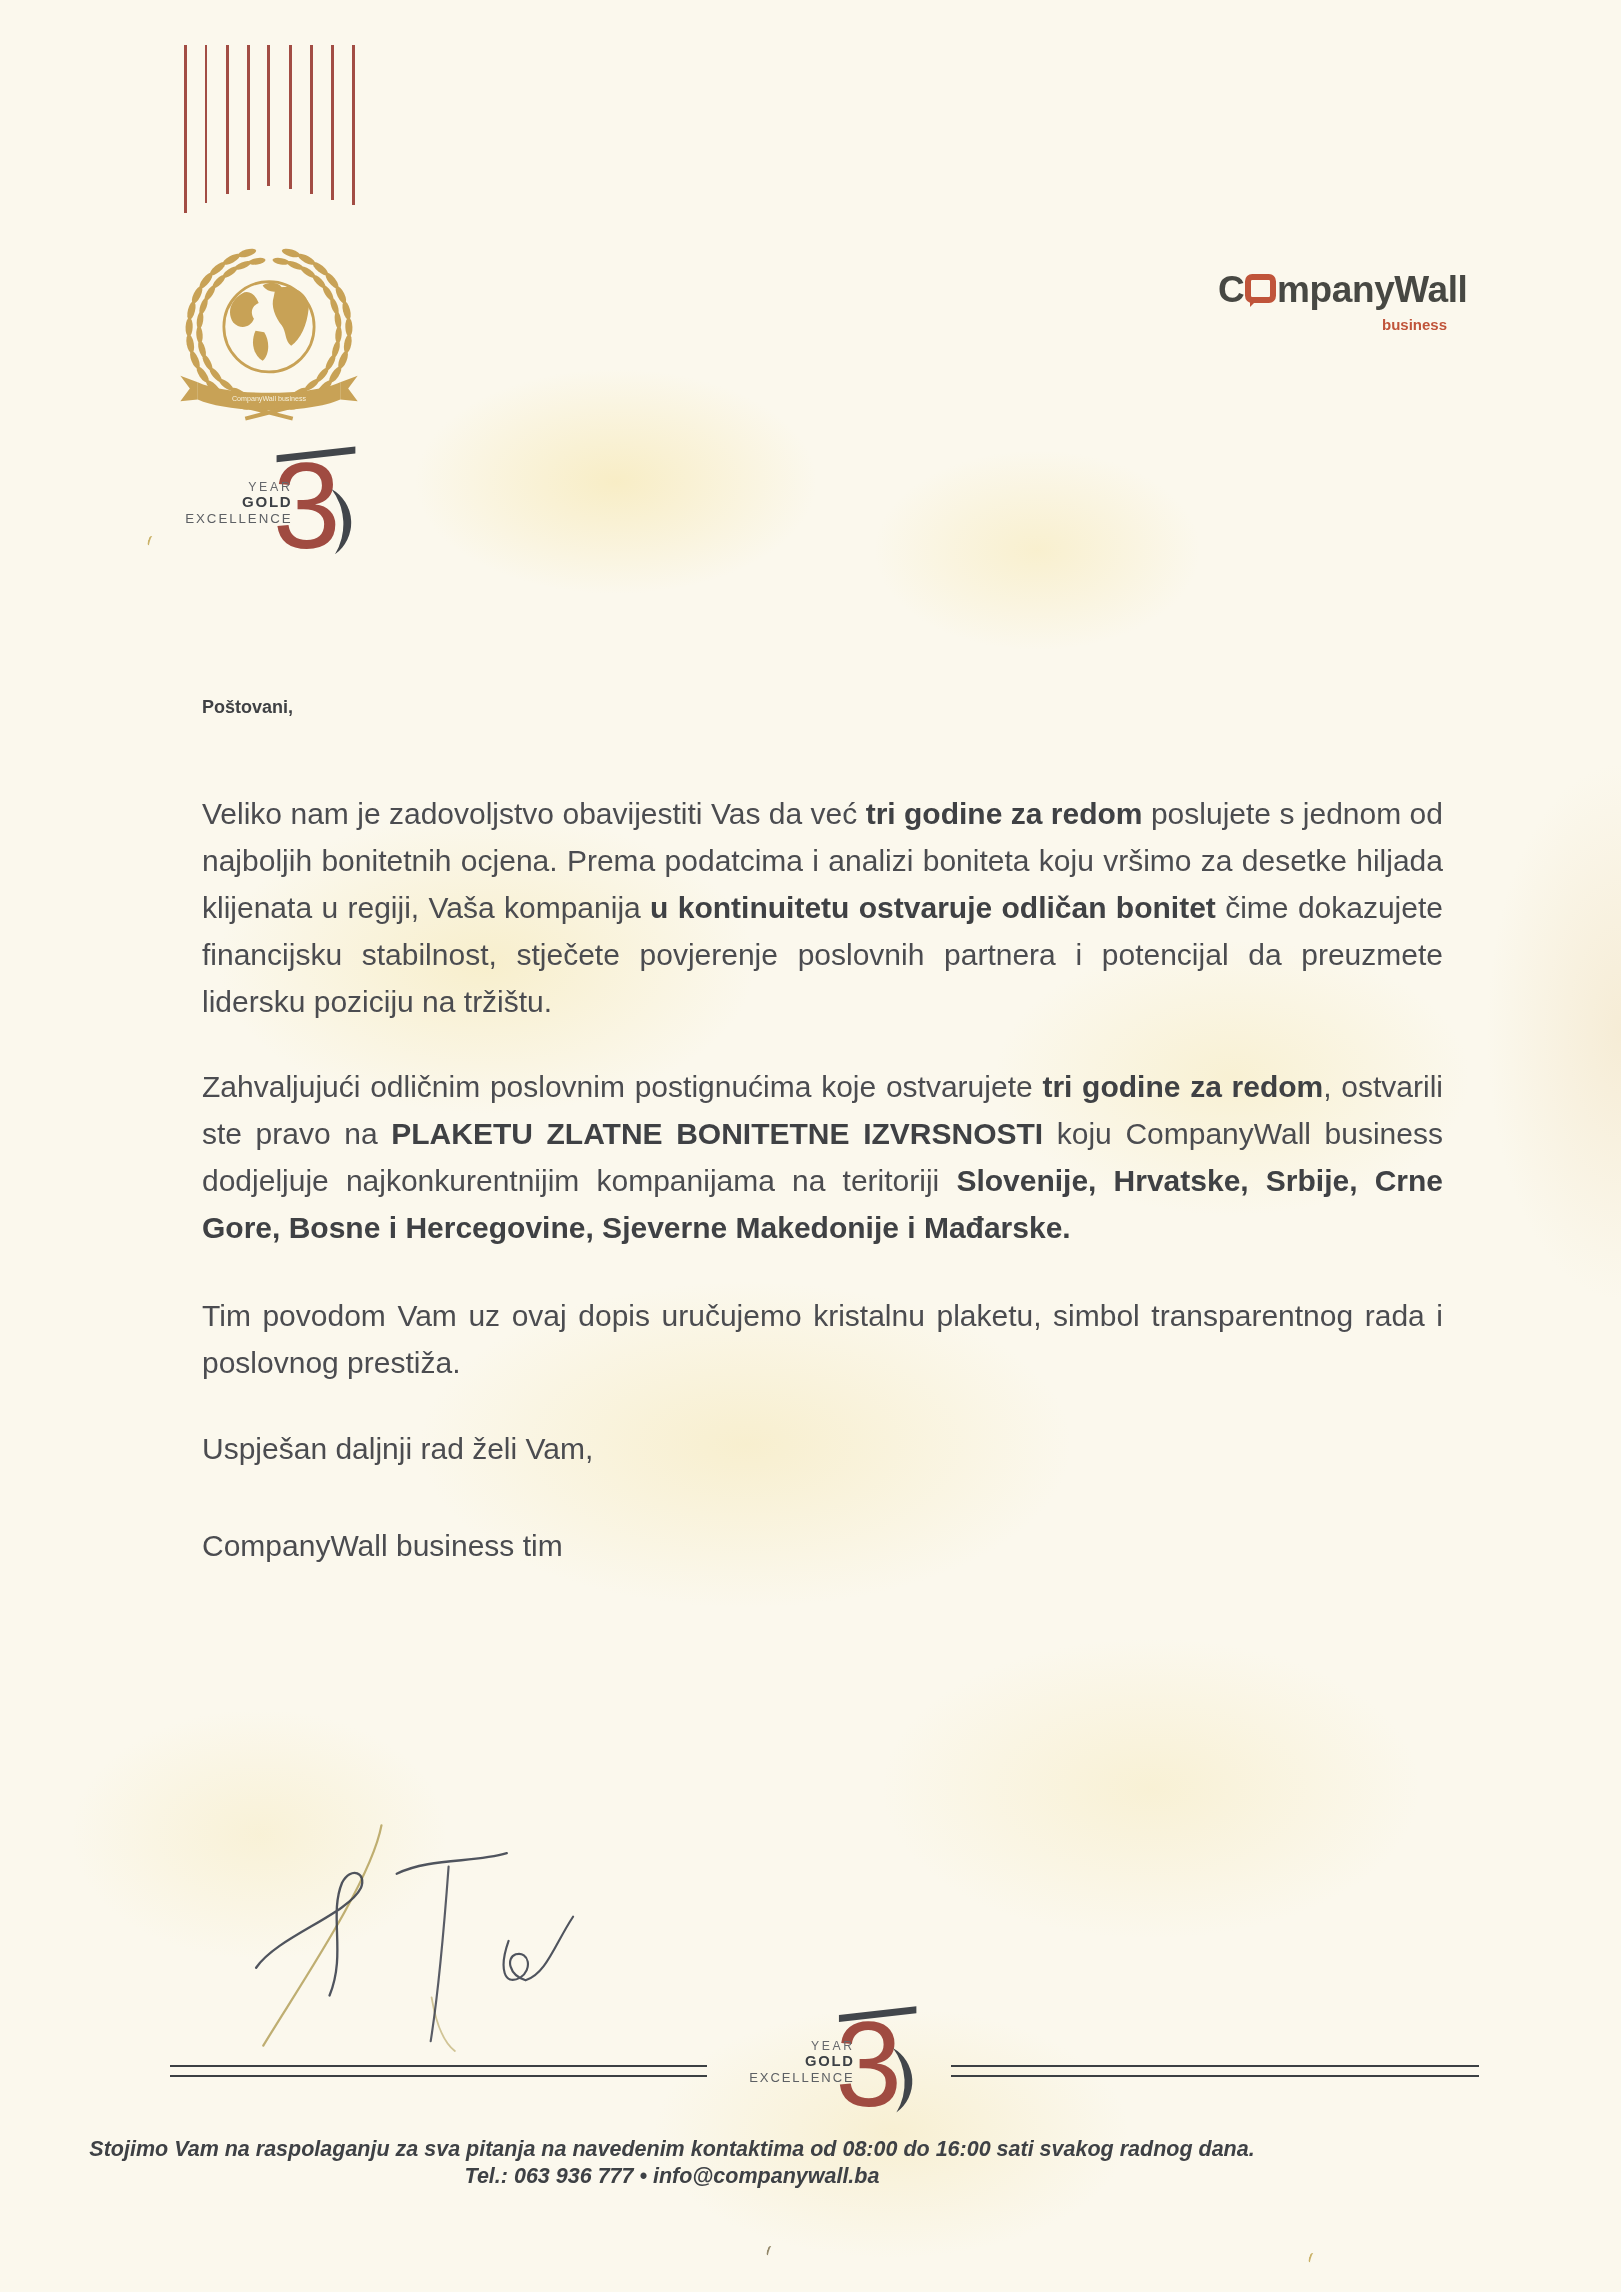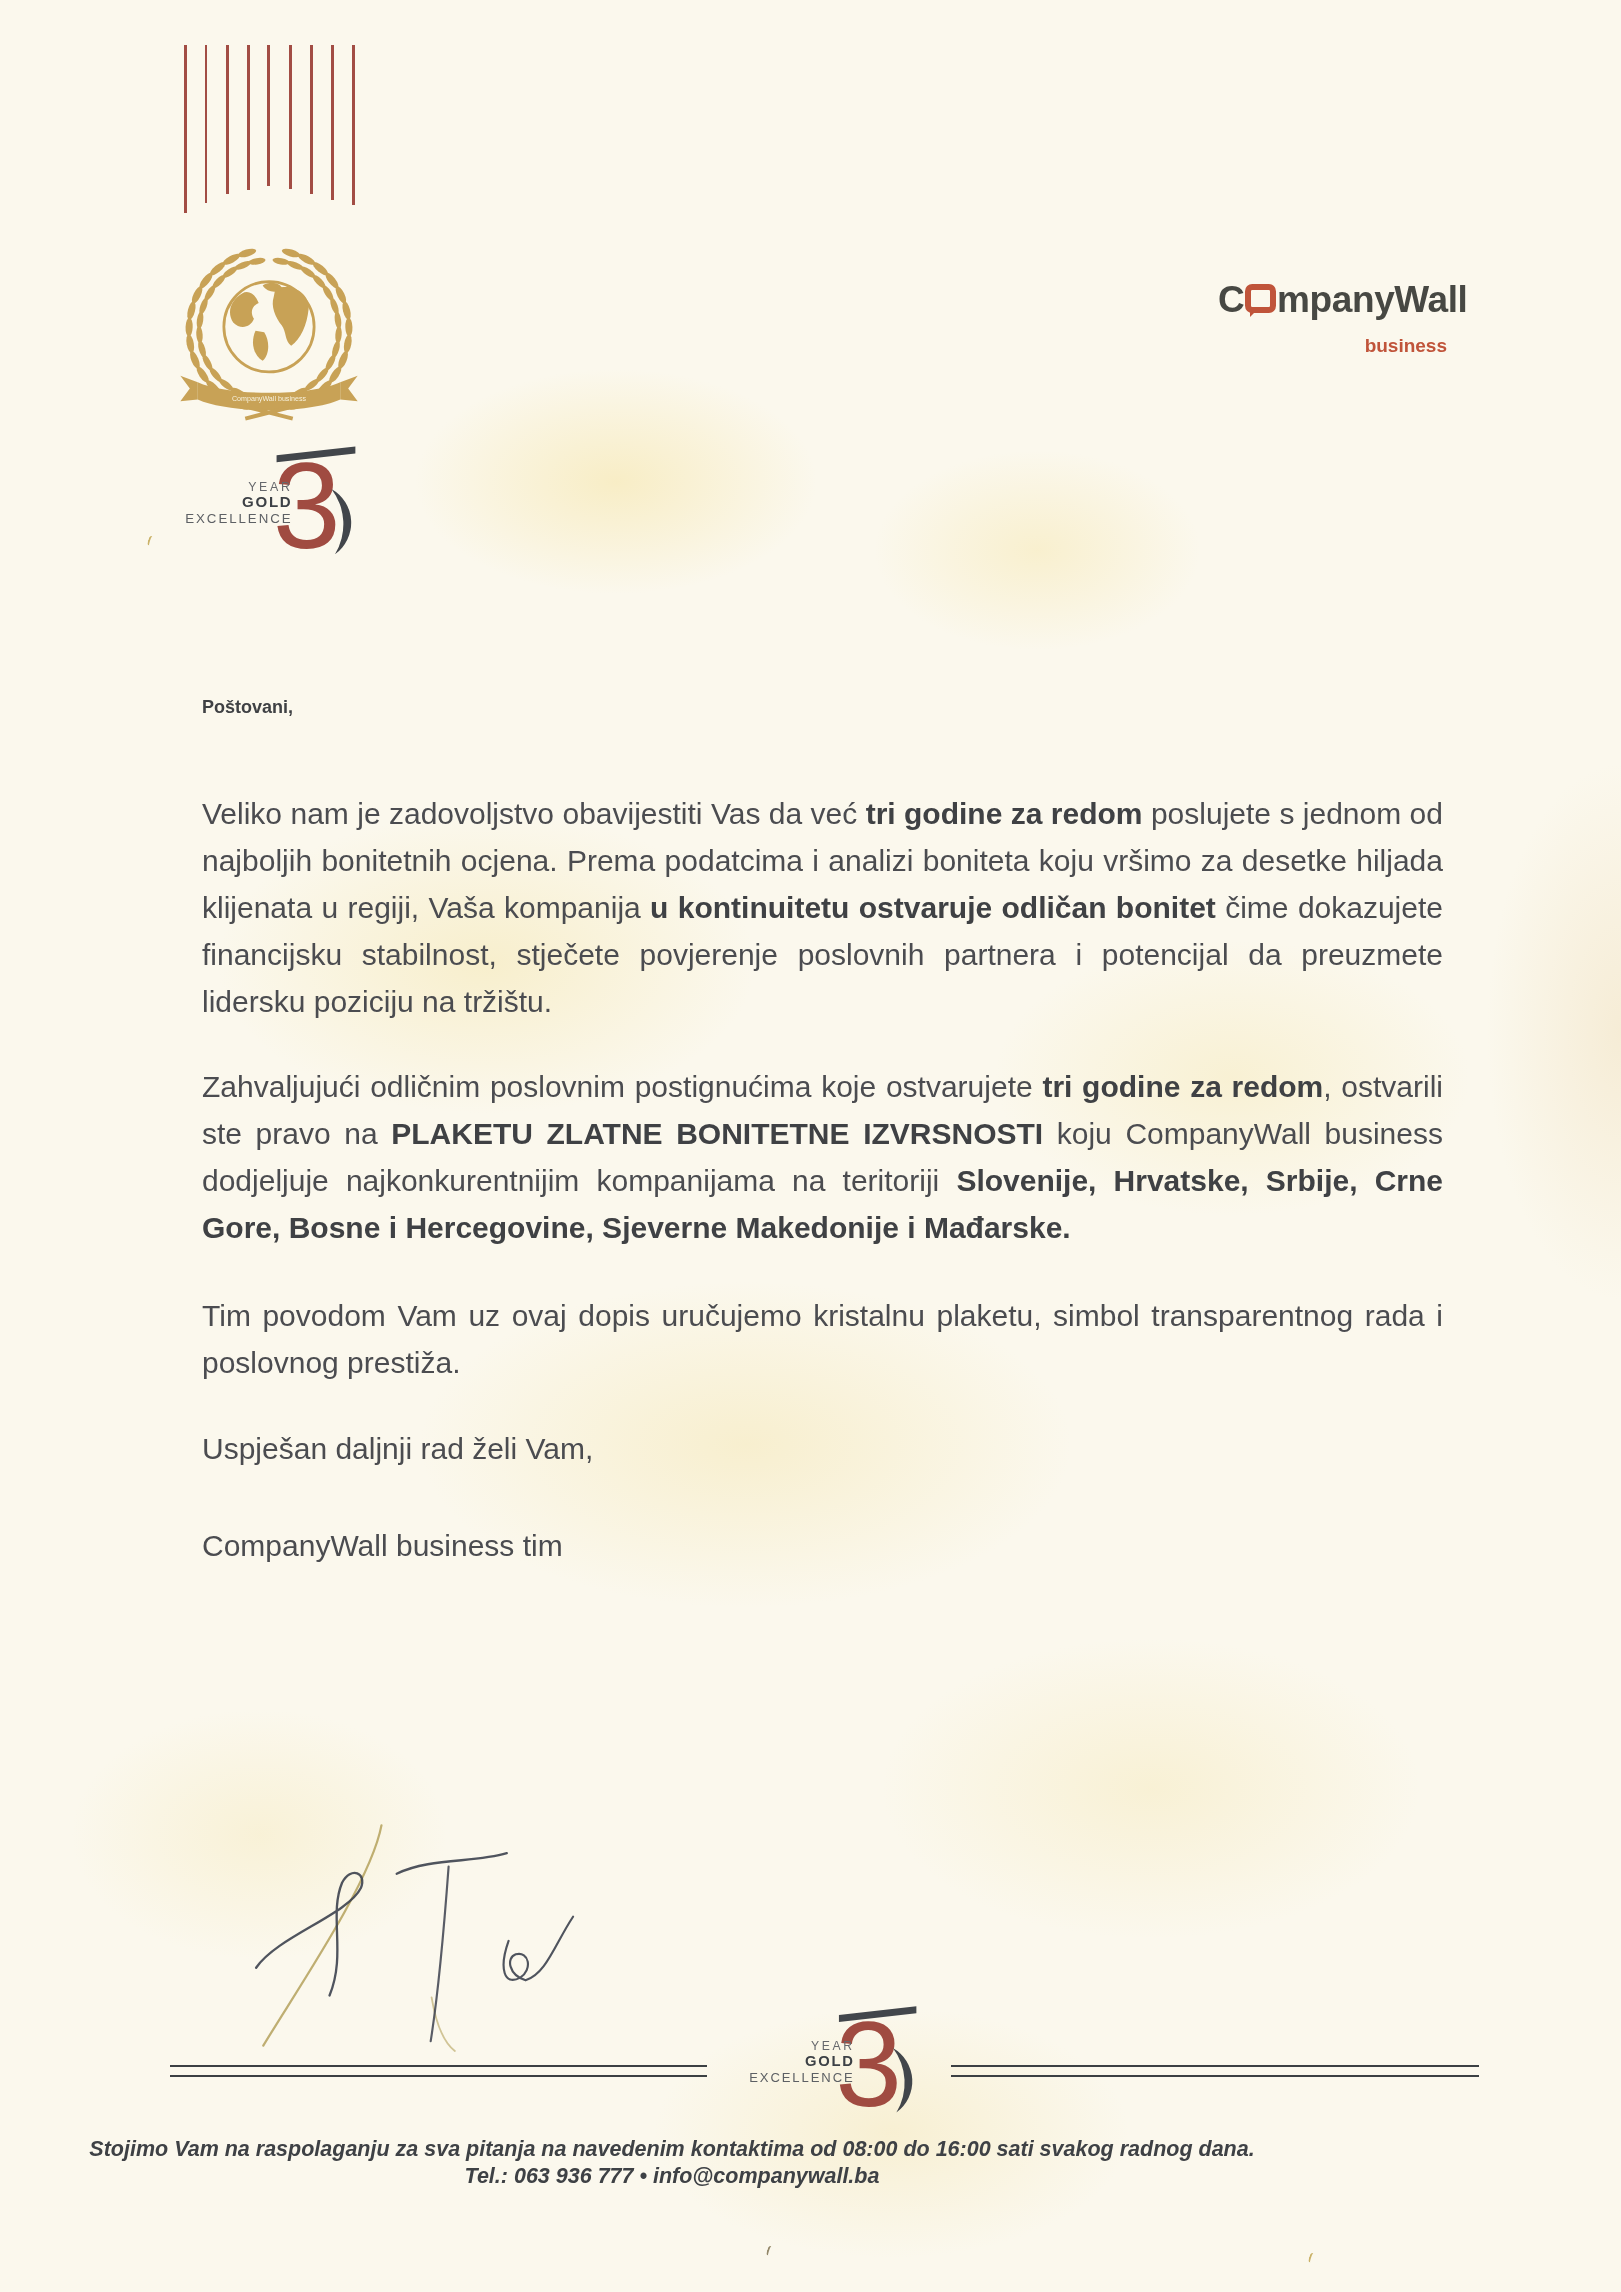--- a/index.html
+++ b/index.html
@@ -35,25 +35,25 @@
   .award{overflow:visible;}
   .award-top{left:181px;top:441px;width:177px;height:117px;}
   .award-bottom{left:745px;top:2001px;width:174px;height:115px;}
   .award text{font-family:"Liberation Sans","DejaVu Sans",sans-serif;}
   .award .t-year{font-size:14px;letter-spacing:3px;fill:#66686c;}
   .award .t-gold{font-size:17px;font-weight:bold;letter-spacing:2px;fill:#3c4045;}
   .award .t-exc{font-size:15px;letter-spacing:2.2px;fill:#5d6064;}
   .award .num{font-size:138px;fill:#a04b41;}
 
   
-  .brand{left:1218px;top:281px;width:229px;text-align:right;line-height:1;}
+  .brand{left:1218px;top:271px;width:229px;text-align:right;line-height:1;}
   .brand-top{font-size:37px;font-weight:bold;color:#474843;letter-spacing:-0.4px;white-space:nowrap;}
   .bubble{display:inline-block;width:19px;height:17px;border:6.3px solid #c0543a;border-radius:7.2px;position:relative;top:0.9px;margin:0 0.9px;vertical-align:baseline;}
   .bubble::after{content:'';position:absolute;left:-0.9px;bottom:-9.9px;width:0;height:0;border:5.4px solid transparent;border-top-color:#c0543a;border-left-color:#c0543a;}
-  .brand-sub{font-size:19px;font-weight:bold;color:#c0543a;margin-top:18px;}
+  .brand-sub{font-size:15px;font-weight:bold;color:#c0543a;margin-top:9px;}
 
   
   .letter{left:202px;top:684px;width:1241px;}
   .letter h2{font-size:18px;font-weight:bold;color:#3f4144;margin:0 0 59px 0;line-height:47px;}
   .letter p{font-size:30px;line-height:47px;margin:0 0 38px 0;text-align:justify;}
   .letter p .b{font-weight:bold;color:#3f4144;}
   .letter p.p2{margin-bottom:41px;}
   .letter p.p3{margin-bottom:39px;}
   .letter p.p4{font-weight:bold;color:#3f4144;margin-bottom:120px;}
   .letter p.closing{text-align:left;margin-bottom:50px;}

